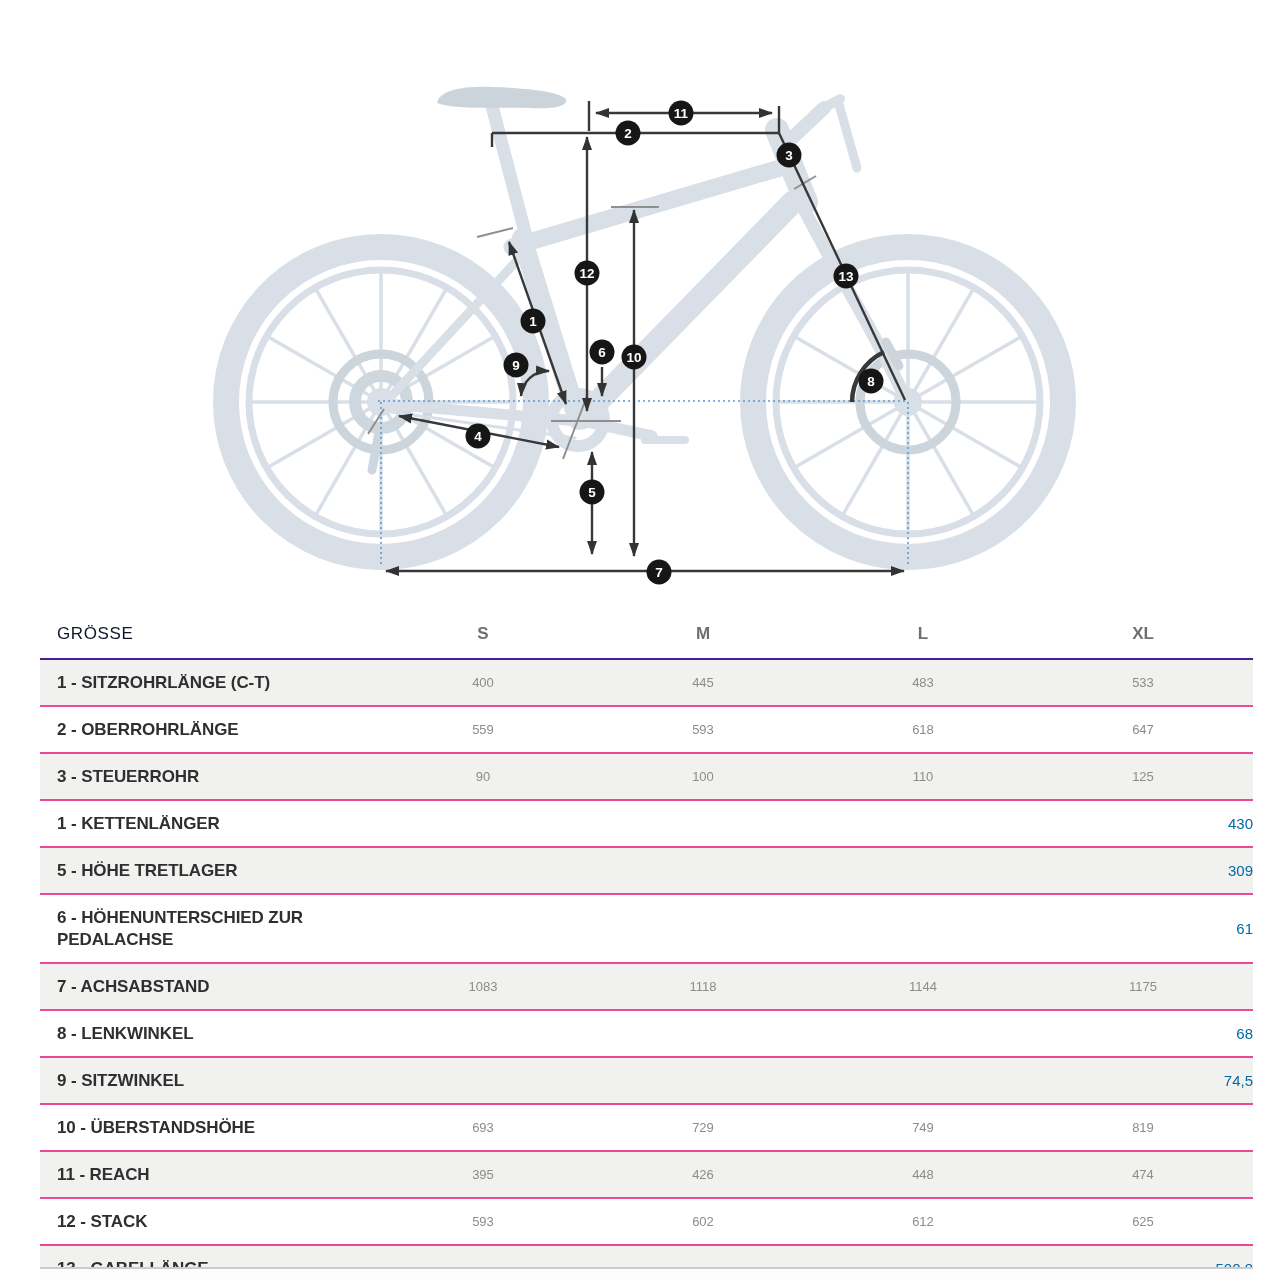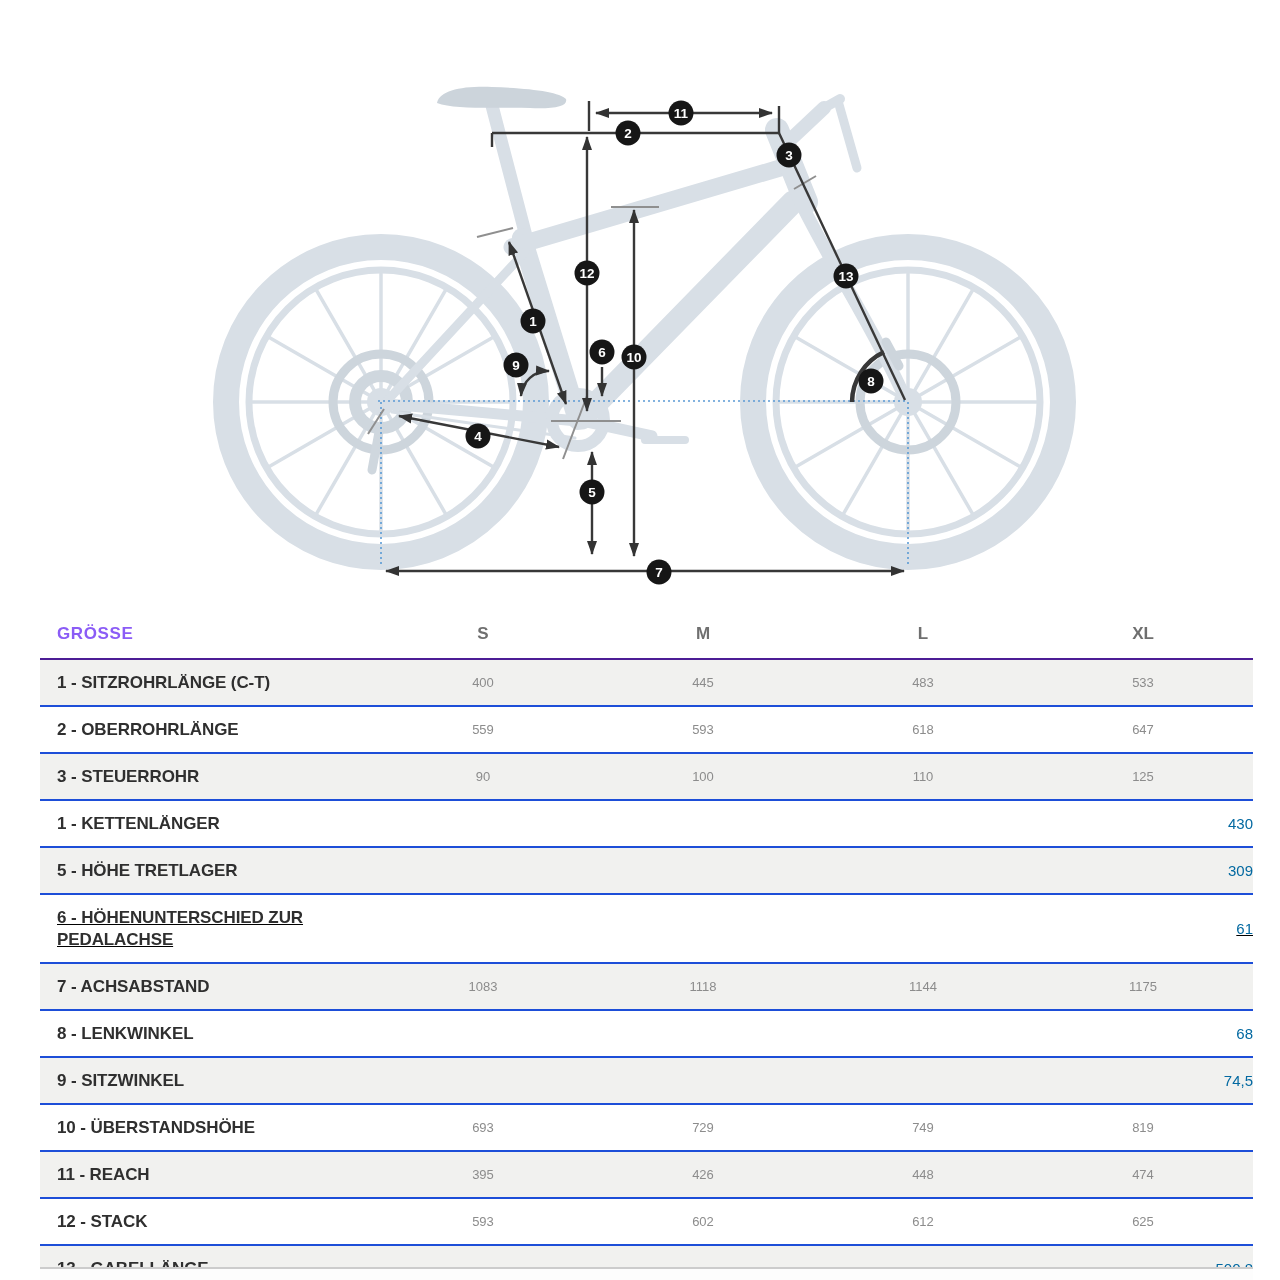--- a/index.html
+++ b/index.html
@@ -3,26 +3,26 @@
 <meta charset="utf-8">
 <style>
   html,body{margin:0;padding:0;background:#ffffff;}
   body{font-family:"Liberation Sans","DejaVu Sans",sans-serif;}
   .canvas{position:relative;width:1280px;height:1280px;background:#ffffff;overflow:hidden;}
   .diagram{position:absolute;left:0;top:0;width:1280px;height:604px;}
 
   .geo-table{position:absolute;left:40px;top:610px;width:1213px;}
   .grow{display:grid;grid-template-columns:333px 220px 220px 220px 220px;align-items:center;}
   .hrow{height:48px;}
-  .hlabel{padding-left:17px;font-size:17px;font-weight:700;color:#8b5cf6;letter-spacing:.6px;}
+  .hlabel{padding-left:17px;font-size:17px;font-weight:400;color:#0f172a;letter-spacing:.6px;}
   .hsize{text-align:center;font-size:17px;font-weight:700;color:#6f6f6f;}
-  .trow{min-height:45px;border-top:2px solid #1d4ed8;}
+  .trow{min-height:45px;border-top:2px solid #ec4899;}
   .trow.first{border-top:2px solid #4c1d95;}
   .trow.odd{background:#f1f1ef;}
-  .trow.tall{min-height:67px;text-decoration:underline;}
+  .trow.tall{min-height:67px;}
   .lab{padding:6px 10px 6px 17px;font-size:17px;font-weight:700;color:#2f2f2f;line-height:22px;letter-spacing:-0.1px;}
   .val{text-align:center;font-size:13px;color:#8c8c8c;}
   .single{grid-column:2/6;text-align:right;font-size:15px;color:#0369a1;}
   .bottom-strip{position:absolute;left:40px;top:1267px;width:1213px;height:13px;background:#fdfdfd;border-top:2px solid #cccccc;}
 
   svg text.mnum{font-family:"Liberation Sans","DejaVu Sans",sans-serif;font-size:13.5px;font-weight:700;fill:#ffffff;}
 </style>
 </head>
 <body>
 

